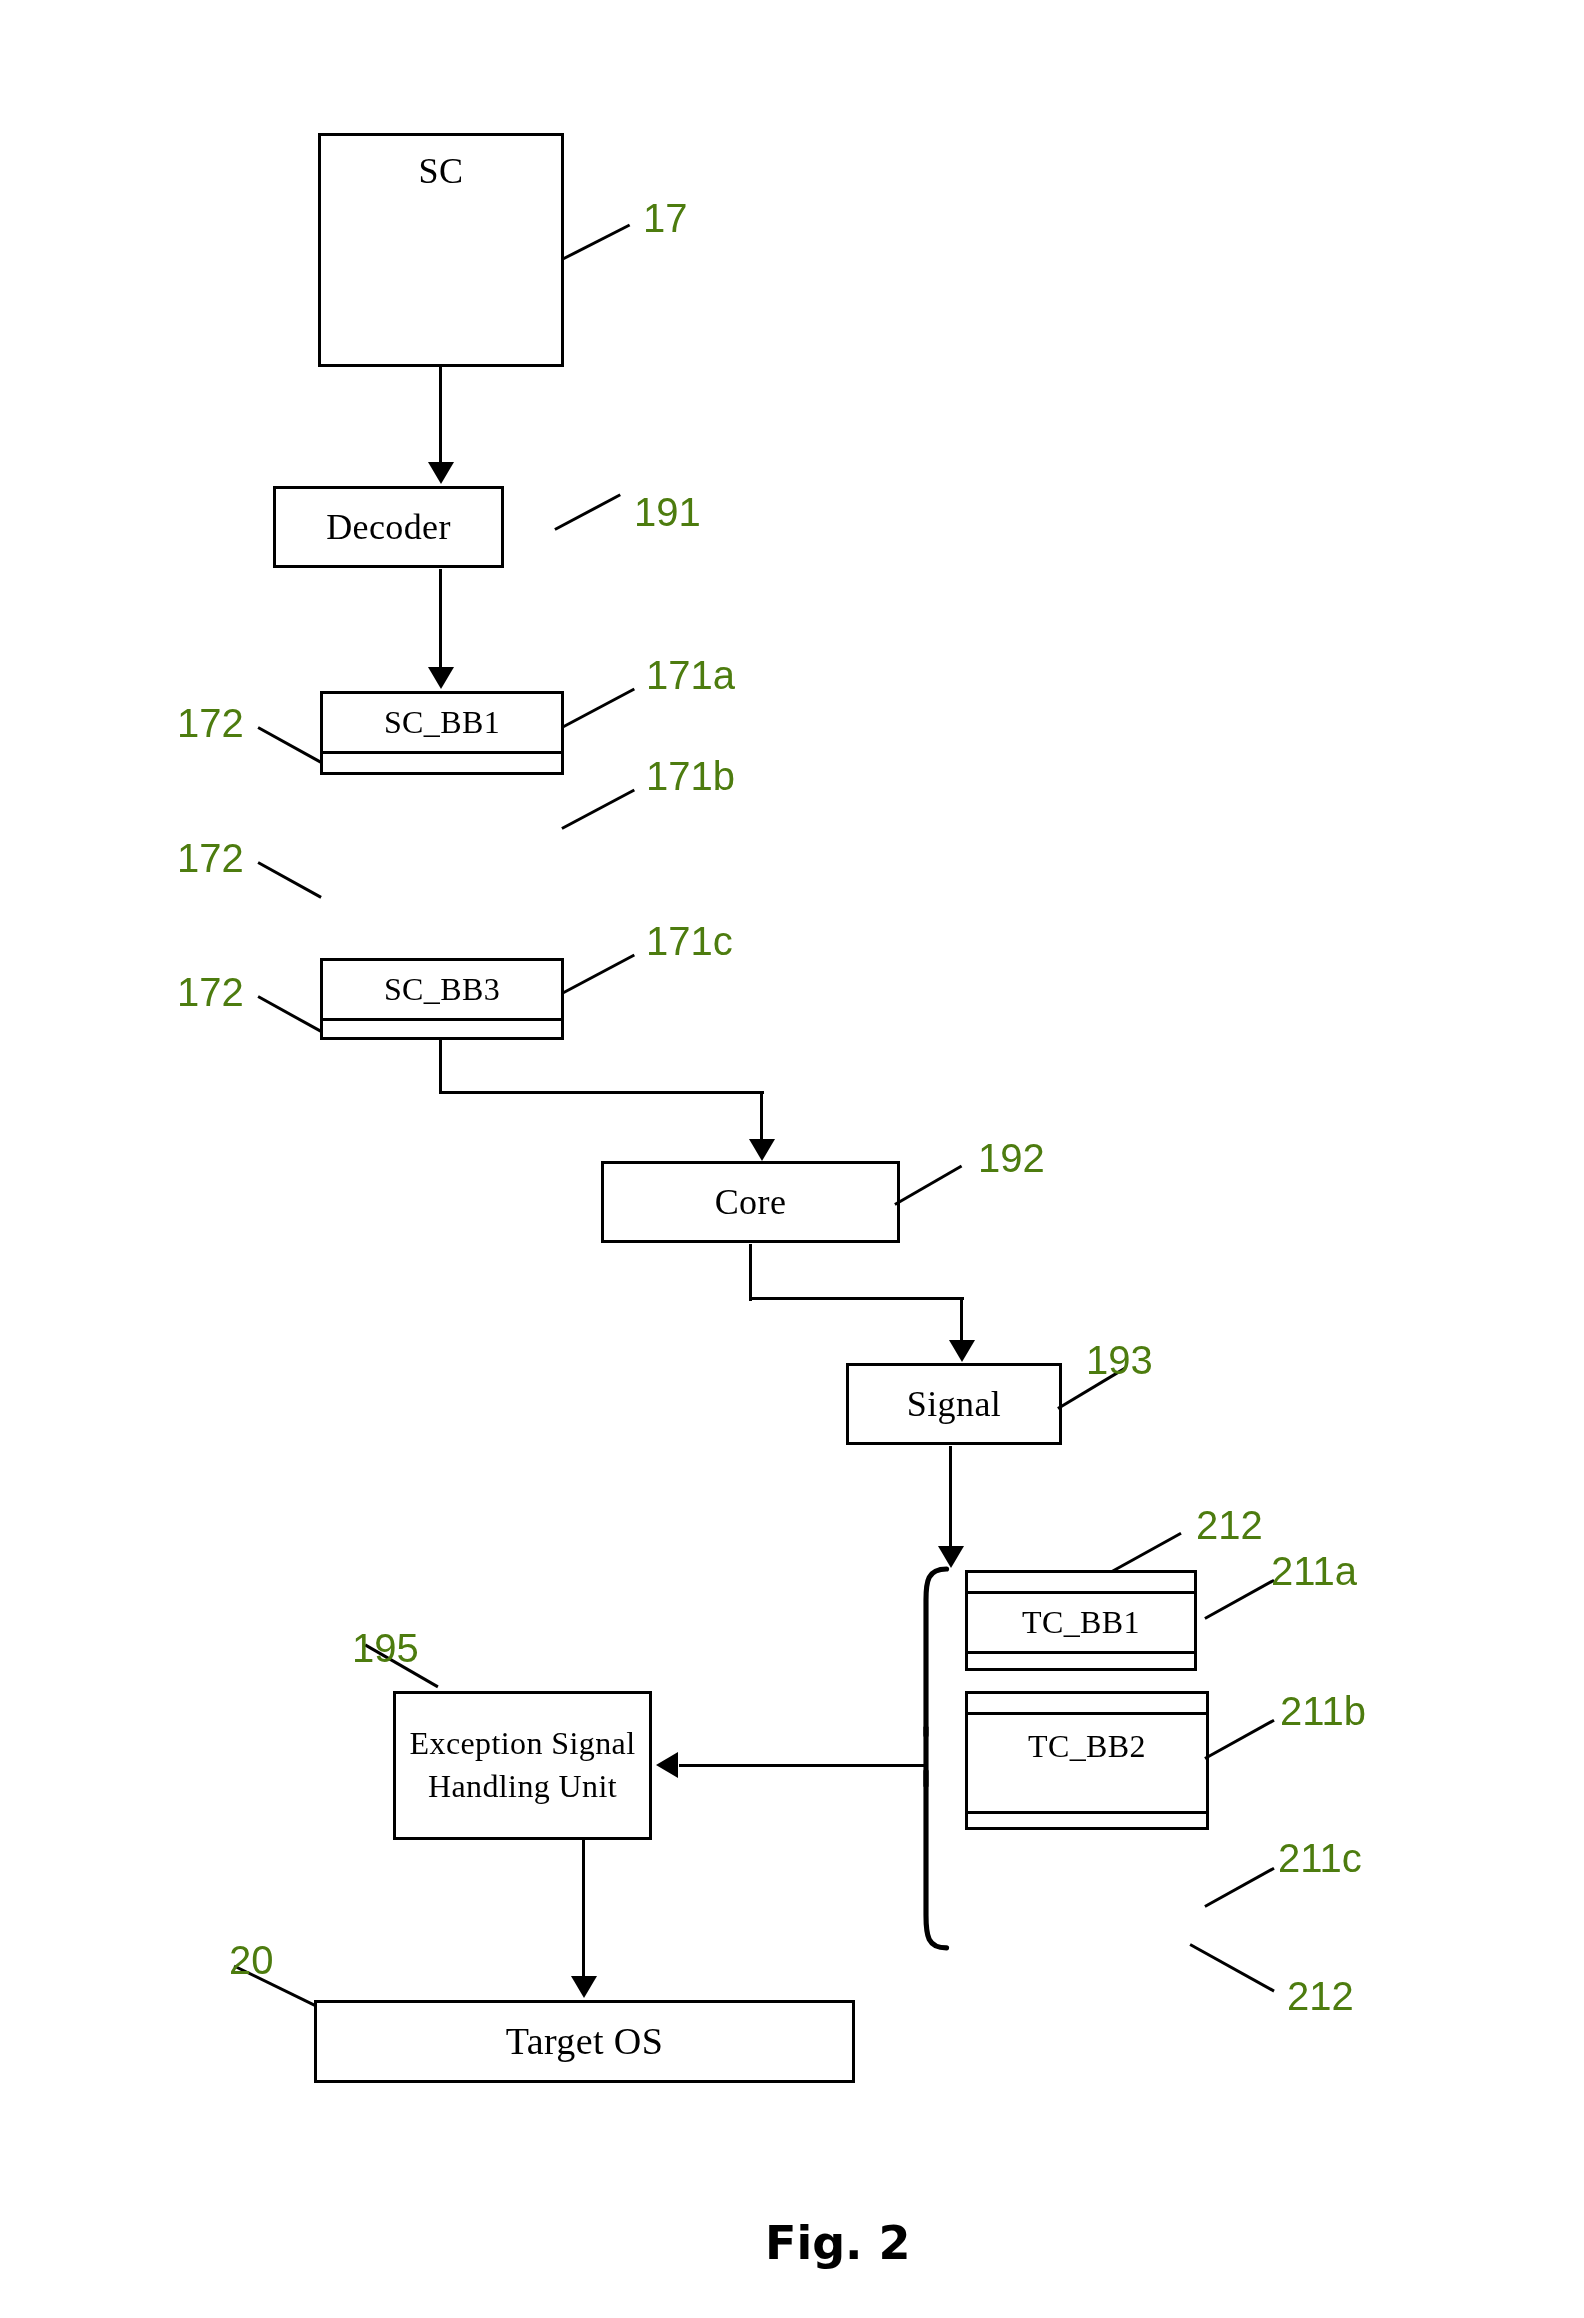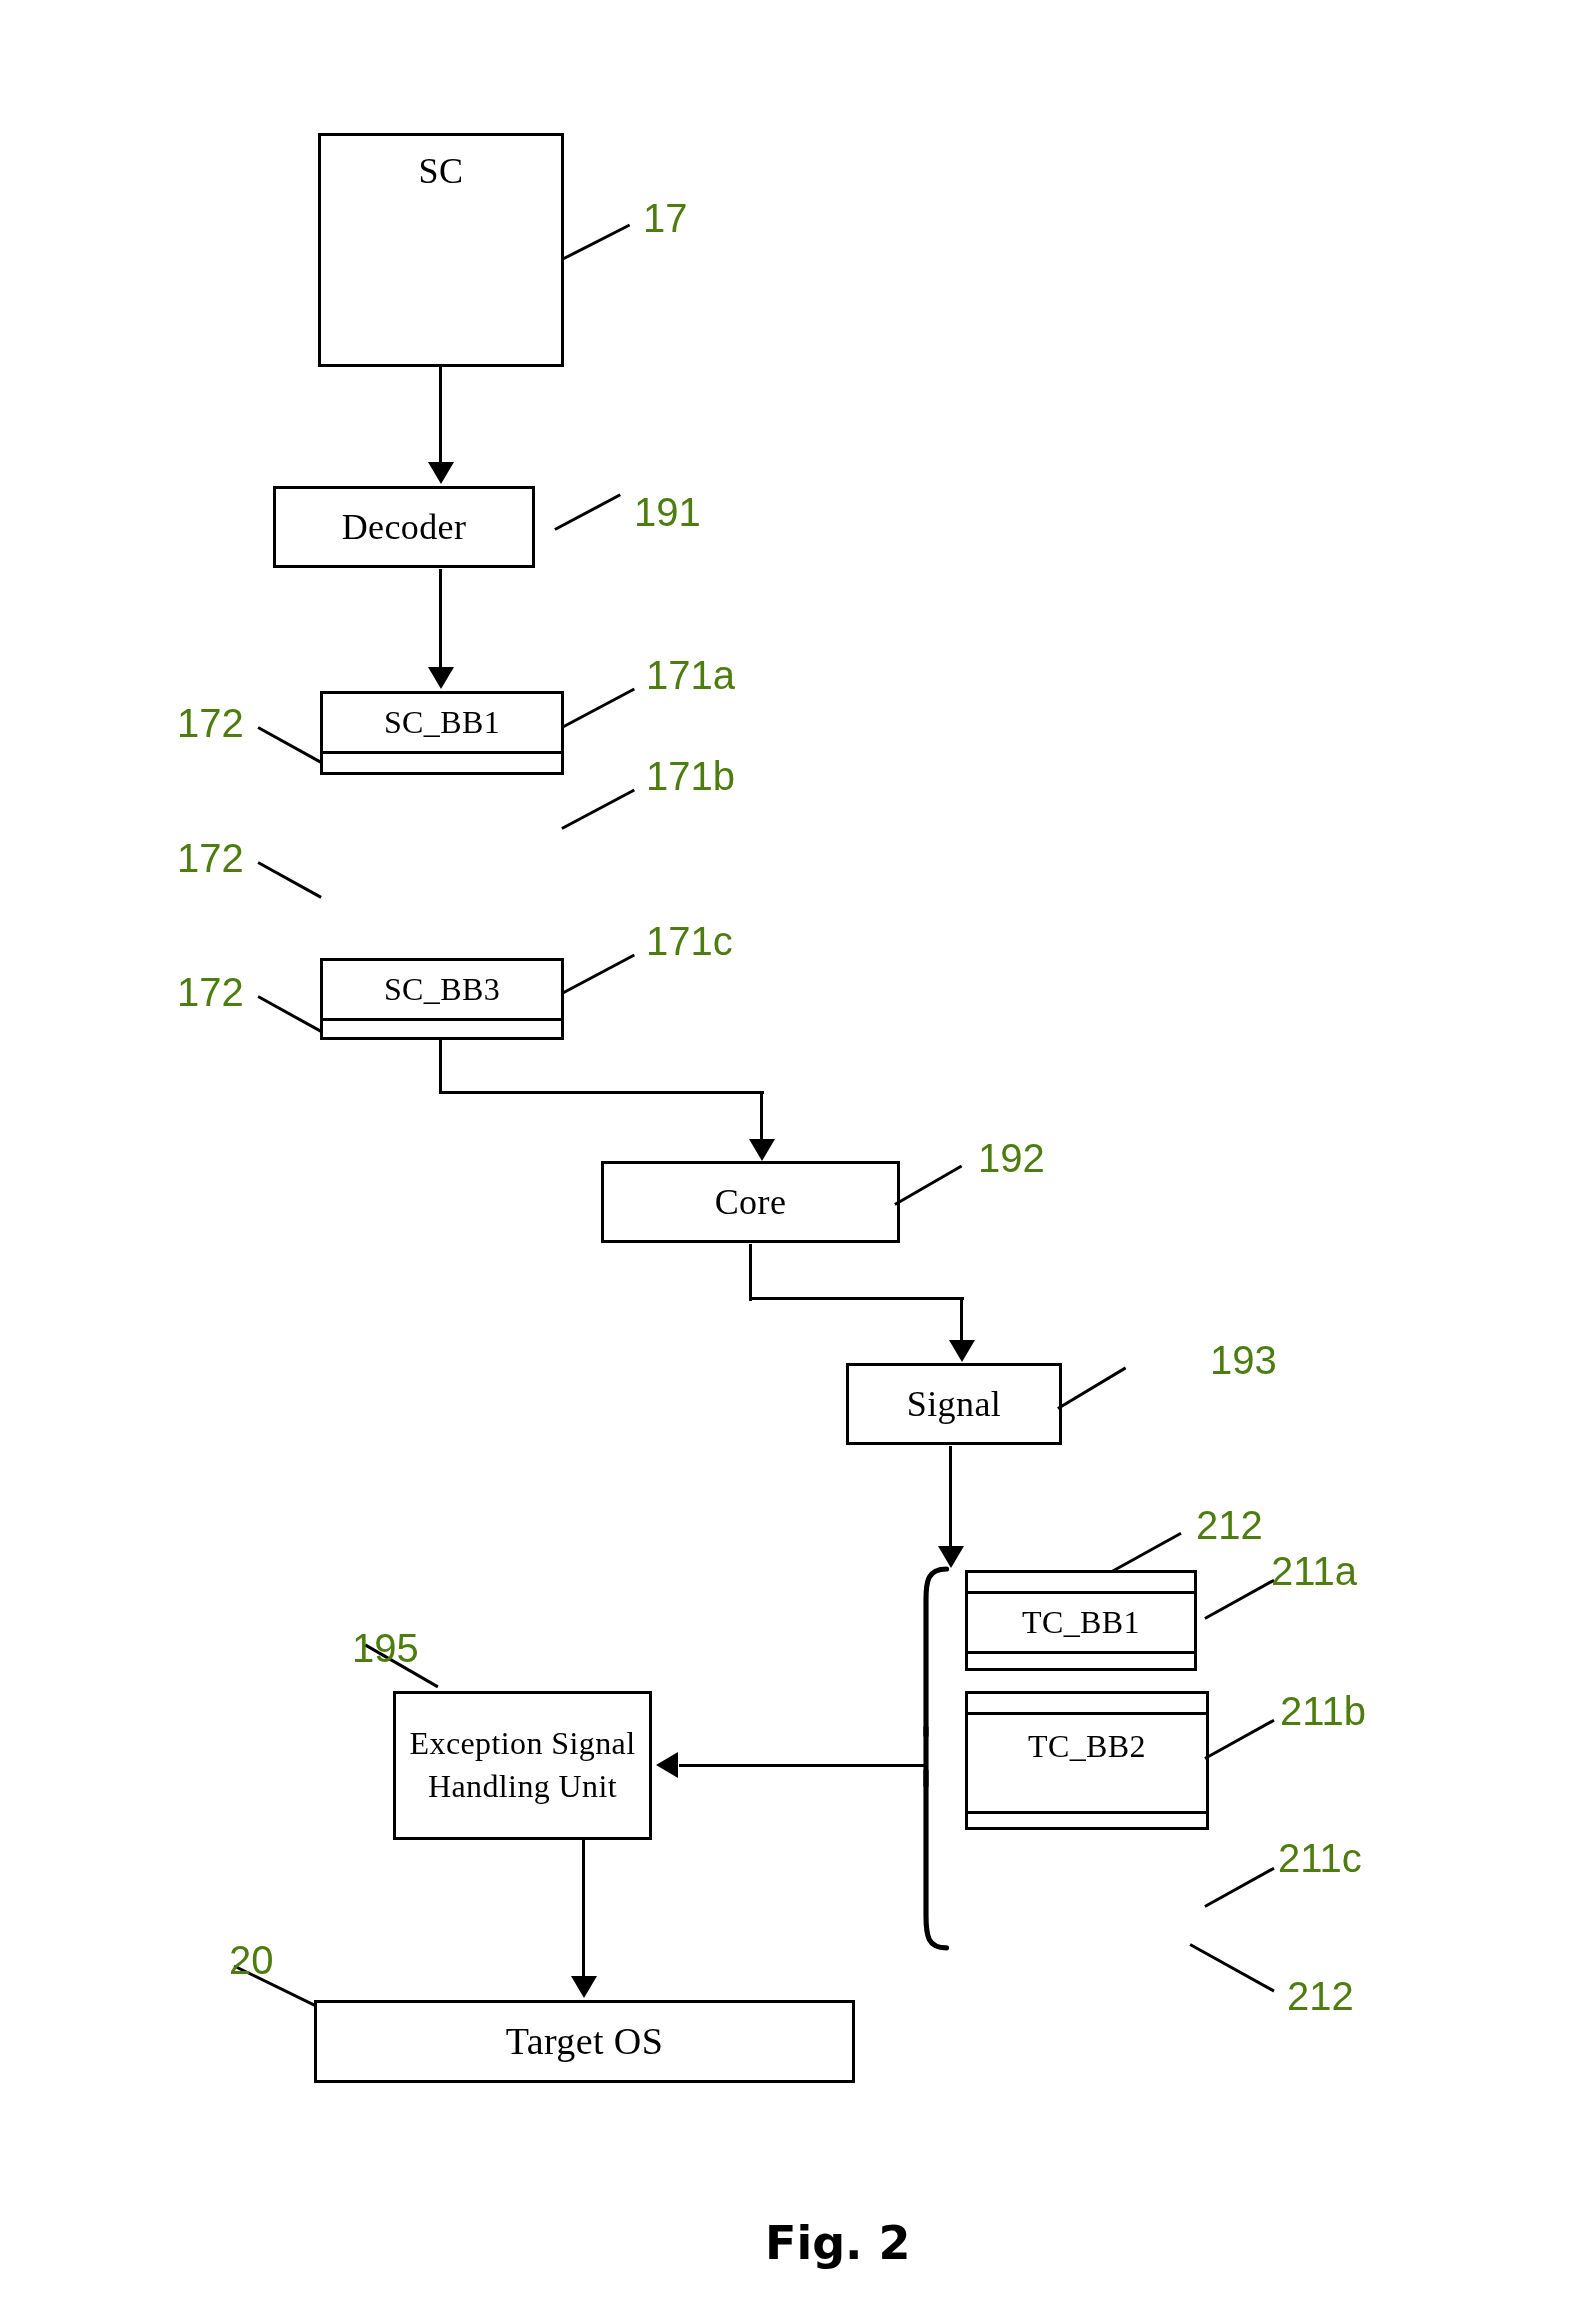--- a/index.html
+++ b/index.html
@@ -104,21 +104,21 @@
   <div class="box big" style="left:318px; top:133px; width:246px; height:234px;">
     <span class="lbl" style="position:absolute; top:13.7px; left:0; right:0;">SC</span>
   </div>
 
   <div class="leader" style="left:562px; top:258px; width:76px; transform:rotate(-27deg);"></div>
   <div class="ref" style="left:643px; top:198px;">17</div>
 
   <div class="vline" style="left:439px; top:365px; height:99px;"></div>
   <div class="arrowdown" style="left:428px; top:462px;"></div>
 
-  <div class="box big" style="left:273px; top:486px; width:262px; height:82px;text-align:right;">
+  <div class="box big" style="left:273px; top:486px; width:231px; height:82px;text-align:right;">
     <span class="lbl">Decoder</span>
   </div>
   <div class="leader" style="left:555px; top:528px; width:74px; transform:rotate(-28deg);"></div>
   <div class="ref" style="left:634px; top:492px;">191</div>
 
   <div class="vline" style="left:439px; top:569px; height:100px;"></div>
   <div class="arrowdown" style="left:428px; top:667px;"></div>
 
   <div class="box" style="left:320px; top:691px; width:244px; height:84px;">
     <span class="lbl" style="position:absolute; top:10.3px; left:0; right:0;">SC_BB1</span>
@@ -156,21 +156,21 @@
 
   <div class="vline" style="left:749px; top:1244px; height:57px;"></div>
   <div class="hline" style="left:749px; top:1297px; width:215px;"></div>
   <div class="vline" style="left:960px; top:1297px; height:45px;"></div>
   <div class="arrowdown" style="left:949px; top:1340px;"></div>
 
   <div class="box big" style="left:846px; top:1363px; width:216px; height:82px;">
     <span class="lbl">Signal</span>
   </div>
   <div class="leader" style="left:1058px; top:1407px; width:79px; transform:rotate(-31deg);"></div>
-  <div class="ref" style="left:1210px; top:1340px;">193</div>
+  <div class="ref" style="left:1086px; top:1340px;">193</div>
 
   <div class="vline" style="left:949px; top:1446px; height:101px;"></div>
   <div class="arrowdown" style="left:938px; top:1546px;"></div>
 
   <svg class="brace" width="60" height="412" style="left:902px; top:1555px;" viewBox="0 0 70 480">
     <path d="M 52 16 C 30 16 28 30 28 52 L 28 210 M 28 252 L 28 420 C 28 444 30 458 52 458" stroke="#000" stroke-width="6" fill="none" stroke-linecap="round"></path>
     <path d="M 28 200 L 28 270" stroke="#000" stroke-width="6" fill="none"></path>
   </svg>
 
   <div class="box" style="left:965px; top:1570px; width:232px; height:101px;">

